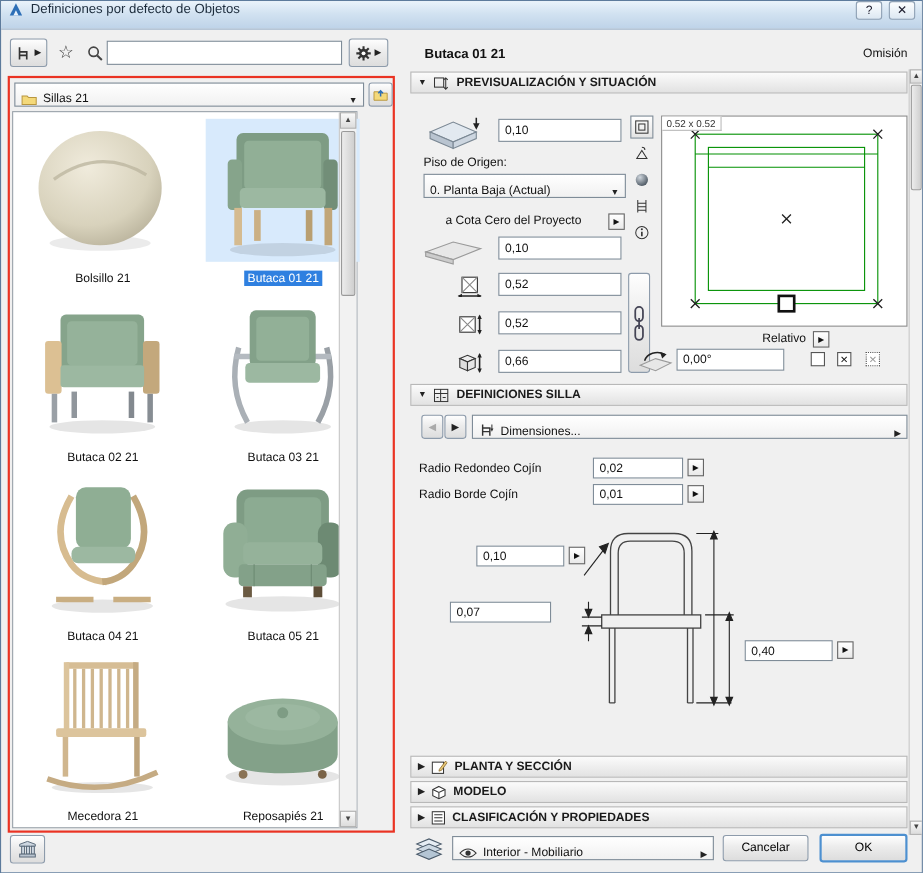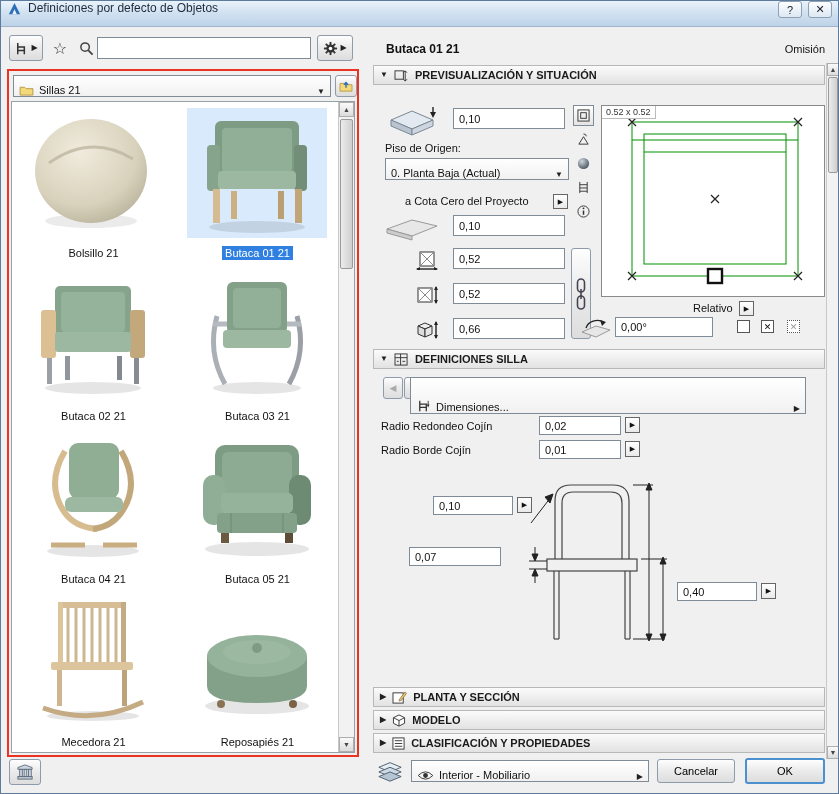--- a/index.html
+++ b/index.html
@@ -12,21 +12,21 @@
 .winbtn{width:24px;height:17px;border:1px solid #8ea0b4;border-radius:3px;background:linear-gradient(#fdfeff,#dde8f2);display:flex;align-items:center;justify-content:center;font-size:11px;color:#223}
 .btn{display:flex;align-items:center;justify-content:center;gap:2px;background:linear-gradient(#fefefe,#ececec 45%,#dddddd);border:1px solid #8d9bab;border-radius:3px}
 .fld{background:#fff;border:1px solid #7f8c98;font-size:11px;display:flex;align-items:center;padding:1px 5px;color:#111}
 .combo{background:linear-gradient(#ffffff,#f1f1f1);border:1px solid #7f8c98;display:flex;align-items:flex-end;font-size:11px;padding:0 5px;gap:5px;color:#111}
 .combo .cv{flex:1;white-space:nowrap;overflow:hidden}
 .sechdr{display:flex;align-items:center;gap:6px;background:linear-gradient(#fbfbfb,#e2e2e2);border:1px solid #b8b8b8;font-weight:bold;font-size:11px;color:#1a1a1a;padding:0 6px}
 .lbl{font-size:11px;color:#111;white-space:nowrap}
 .tri{font-size:8px;color:#222;line-height:1}
 .popbtn{display:flex;align-items:center;justify-content:center;background:linear-gradient(#fff,#e9e9e9);border:1px solid #666;font-size:7px;color:#111}
 .redpanel{position:absolute;left:6px;top:68px;width:352px;height:688px;border:2px solid #ea3323;background:#f0f0f0}
-.grid{position:absolute;left:2px;top:30px;width:344px;height:652px;background:#fff;border:1px solid #98a0a8}
+.grid{position:absolute;left:2px;top:30px;width:314px;height:652px;background:#fff;border:1px solid #98a0a8}
 .cell{position:absolute;width:163px;height:163px}
 .cell .thumb{position:absolute;left:11px;top:6px;width:140px;height:130px}
 .cell .clabel{position:absolute;left:0;bottom:6px;width:100%;text-align:center;font-size:11px;color:#111}
 .cell .clabel span{padding:1px 3px}
 .cell.selected .thumb{background:#d8eafc}
 .cell.selected .clabel span{background:#2f80e0;color:#fff}
 .sbar{position:absolute;background:#f2f2f2;border-left:1px solid #c8c8c8}
 .sarrow{position:absolute;left:0;width:100%;height:15px;display:flex;align-items:center;justify-content:center;font-size:7px;color:#444;background:linear-gradient(#fafafa,#dcdcdc);border:1px solid #adadad}
 .sthumb{position:absolute;left:1px;background:linear-gradient(90deg,#ececec,#cfcfcf);border:1px solid #9a9a9a;border-radius:2px}
 .cb{position:absolute;width:13px;height:13px;border:1px solid #555;background:#fff;display:flex;align-items:center;justify-content:center;font-size:9px;color:#111}
@@ -419,21 +419,21 @@
         <line x1="1" y1="5" x2="14" y2="5" stroke="#333"></line>
         <line x1="7" y1="1" x2="7" y2="13" stroke="#333"></line>
         <line x1="3" y1="9" x2="5" y2="9" stroke="#333"></line>
         <line x1="9" y1="9" x2="12" y2="9" stroke="#333"></line>
       </svg>
     <span>DEFINICIONES SILLA</span>
   </div>
 
   <div class="btn abs navbtn" style="left:382px;top:376px;width:20px;height:22px;color:#aaa">◀</div>
   <div class="btn abs navbtn" style="left:403px;top:376px;width:20px;height:22px;color:#222">▶</div>
-  <div class="combo abs" style="left:409px;top:376px;width:396px;height:37px">
+  <div class="combo abs" style="left:428px;top:376px;width:396px;height:22px">
     <svg width="15" height="14" viewBox="0 0 16 15">
         <path d="M4 2 V9 H11 V13 M4 9 V13 M4 5.5 H11 V9" stroke="#333" stroke-width="1.4" fill="none"></path>
         <path d="M13 2 v5" stroke="#333"></path>
         <polygon points="13,9 11.5,6 14.5,6" fill="#333"></polygon>
       </svg>
     <span class="cv">Dimensiones...</span>
     <span class="tri">▶</span>
   </div>
 
   <div class="abs lbl" style="left:380px;top:419px">Radio Redondeo Cojín</div>

